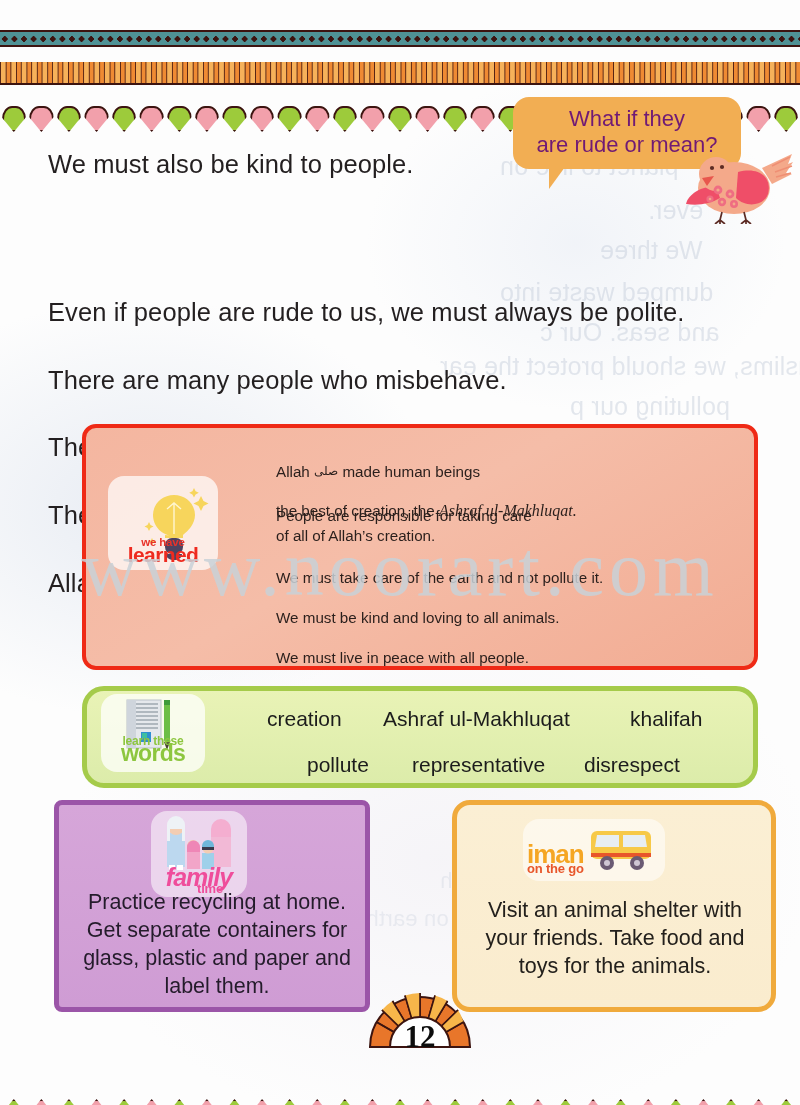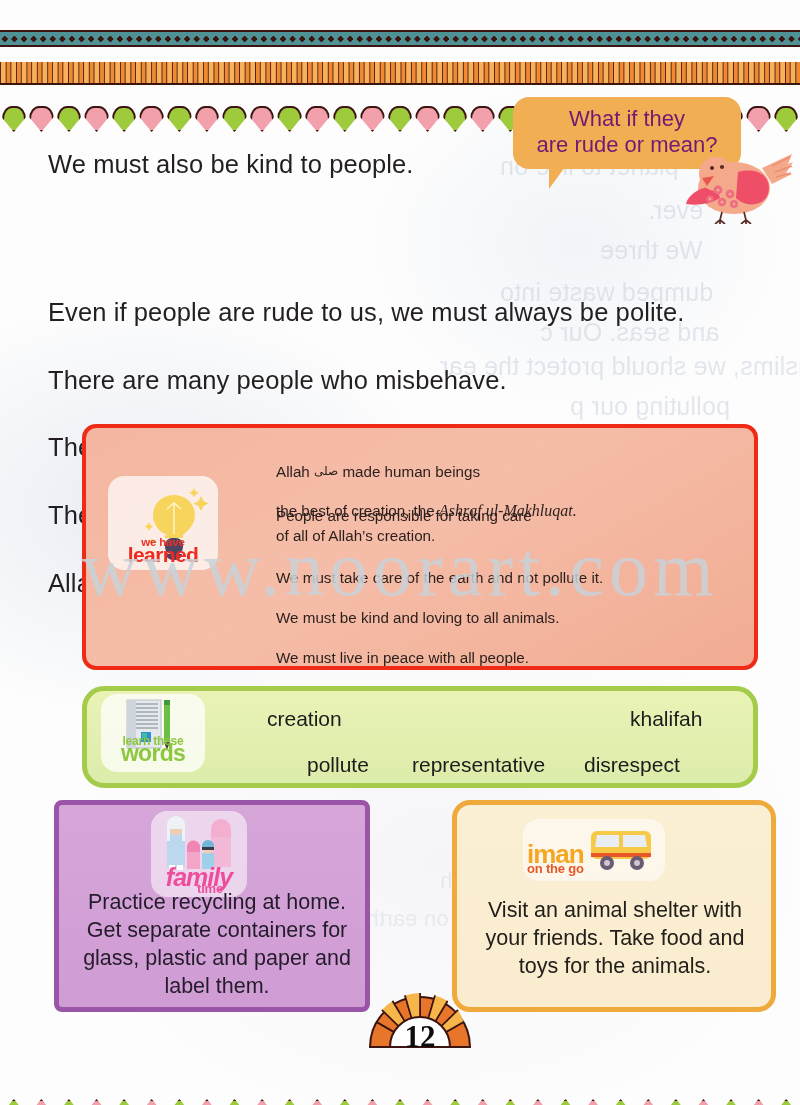--- a/index.html
+++ b/index.html
@@ -439,20 +439,21 @@
         <path d="M63 48 L66 56 L69 48 Z" fill="#4a4236"></path>
         <rect x="63" y="6" width="6" height="5" fill="#3e9b3a"></rect>
       </svg>
       <div class="cap" style="bottom:8px;">
         <div style="font-size:12px;font-weight:bold;color:#8dc63f;letter-spacing:-.2px;">learn these</div>
         <div style="font-size:23px;font-weight:bold;color:#8dc63f;letter-spacing:-.7px;margin-top:-4px;">words</div>
       </div>
     </div>
 
     <div class="word" style="left:180px;top:16px;">creation</div>
+    <div class="word" style="left:296px;top:16px;">Ashraf ul-Makhluqat</div>
     <div class="word" style="left:543px;top:16px;">khalifah</div>
 
     <div class="word" style="left:220px;top:62px;">pollute</div>
     <div class="word" style="left:325px;top:62px;">representative</div>
     <div class="word" style="left:497px;top:62px;">disrespect</div>
   </div>
 
   <div class="panel" id="family-box" style="left:54px;top:800px;width:316px;height:212px;">
 
     <div class="badge" style="left:92px;top:6px;width:96px;height:86px;background:rgba(255,255,255,.55);">

